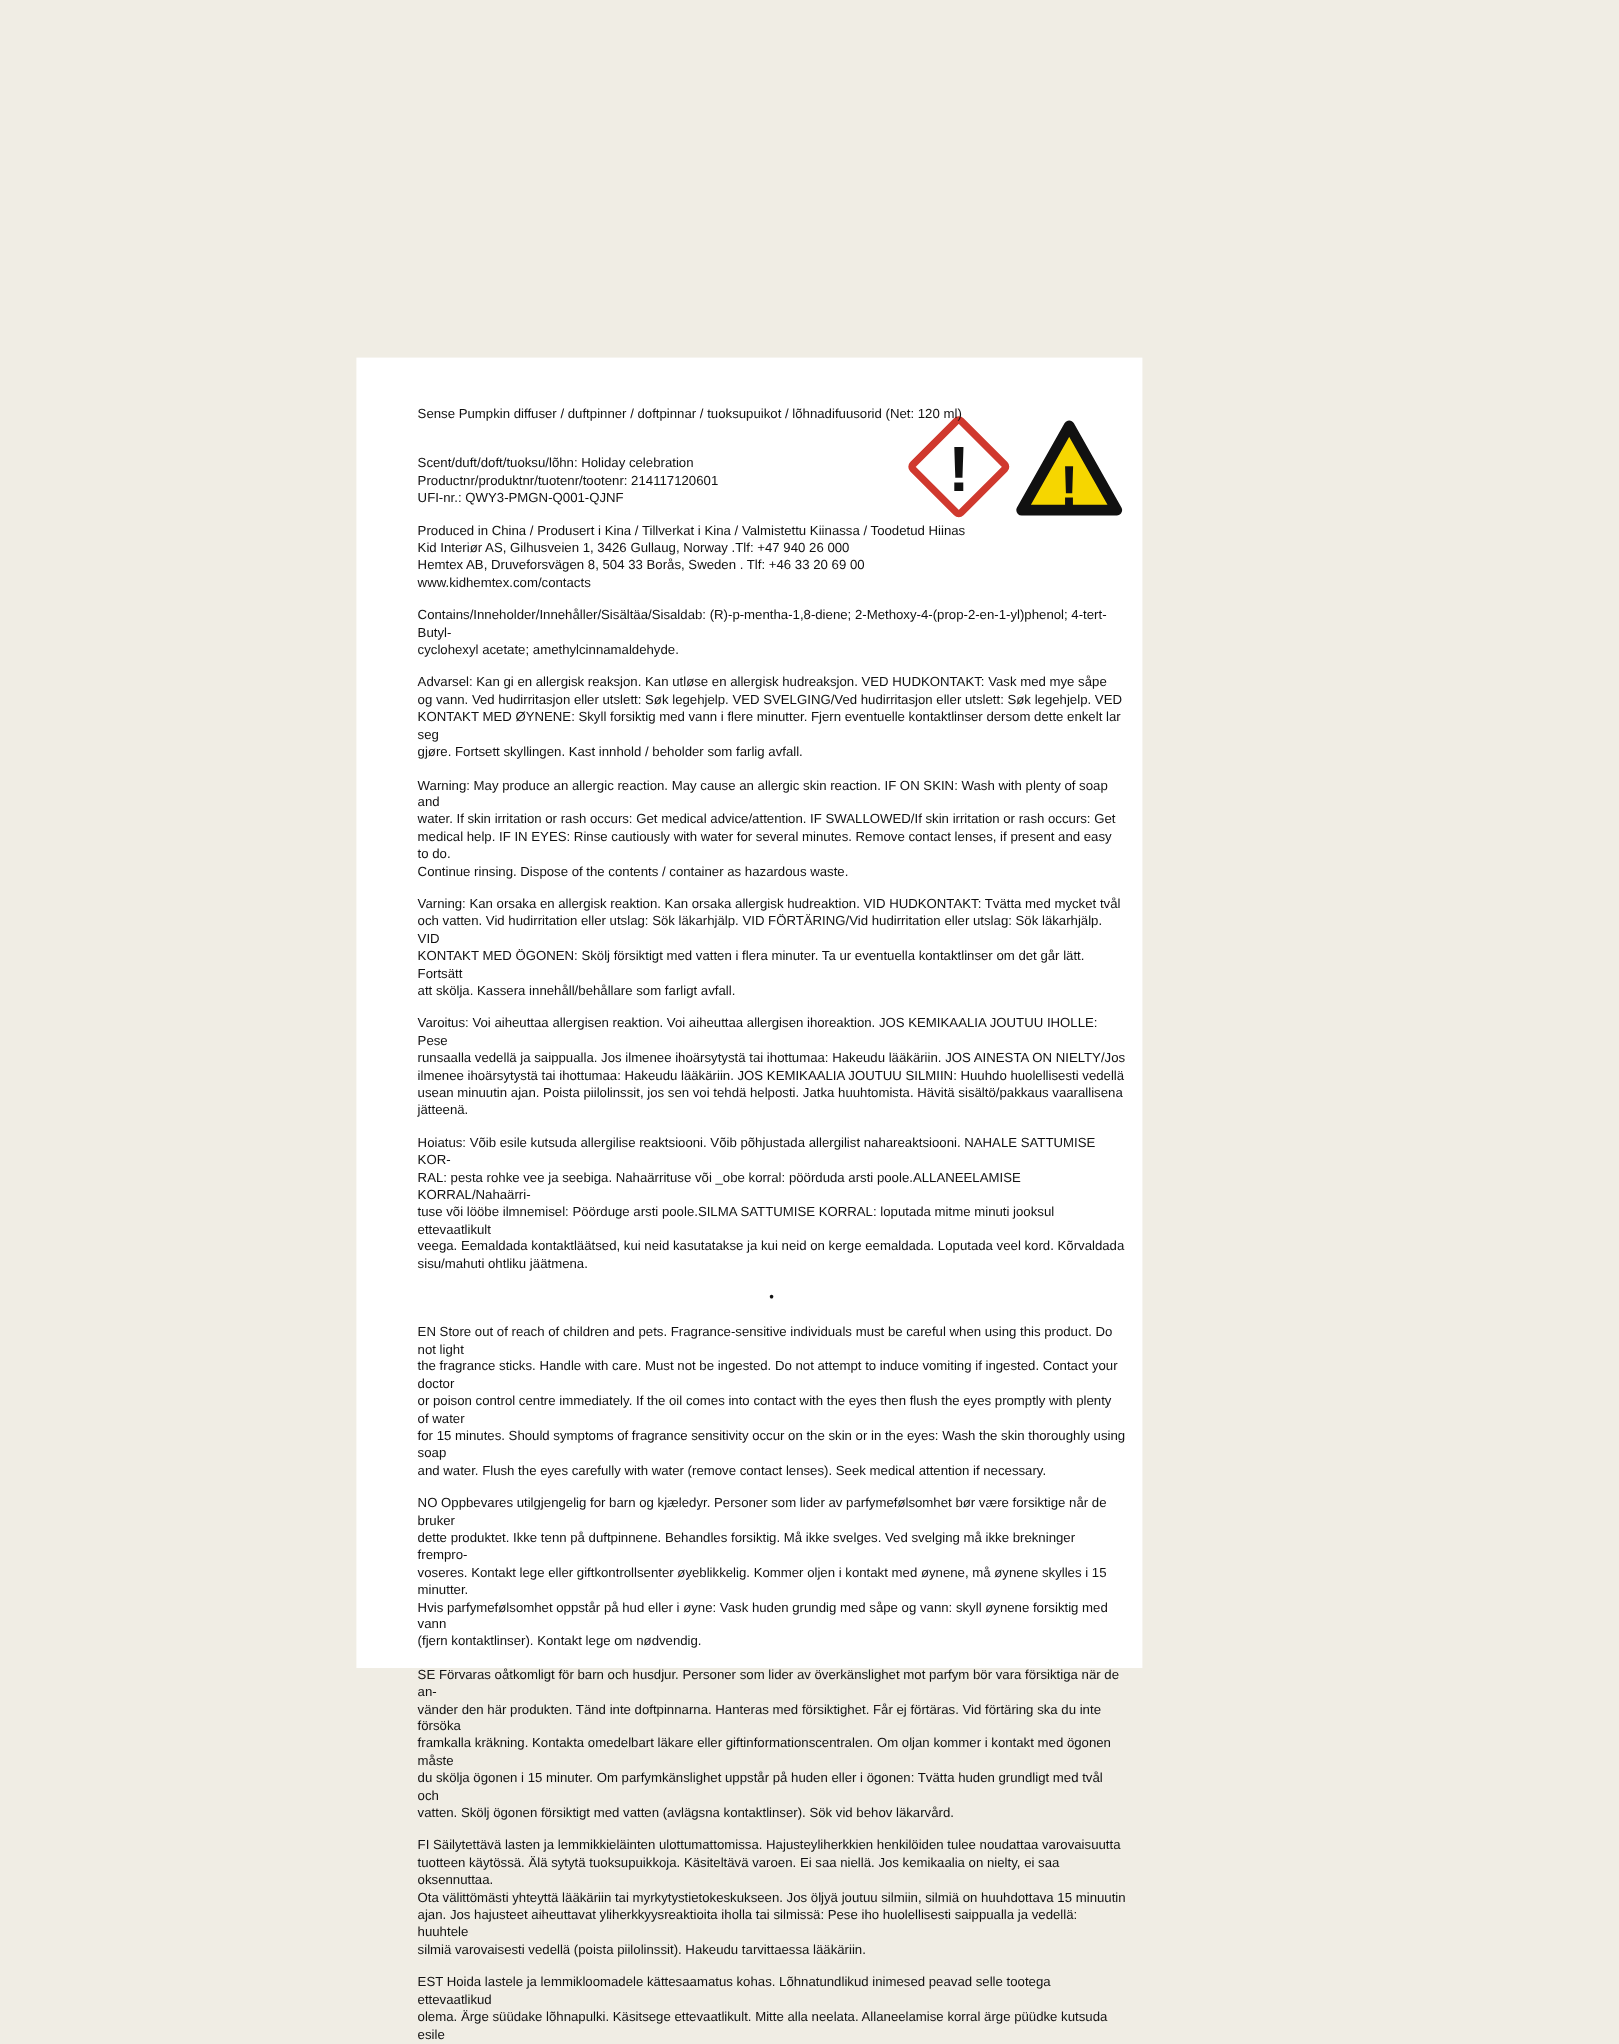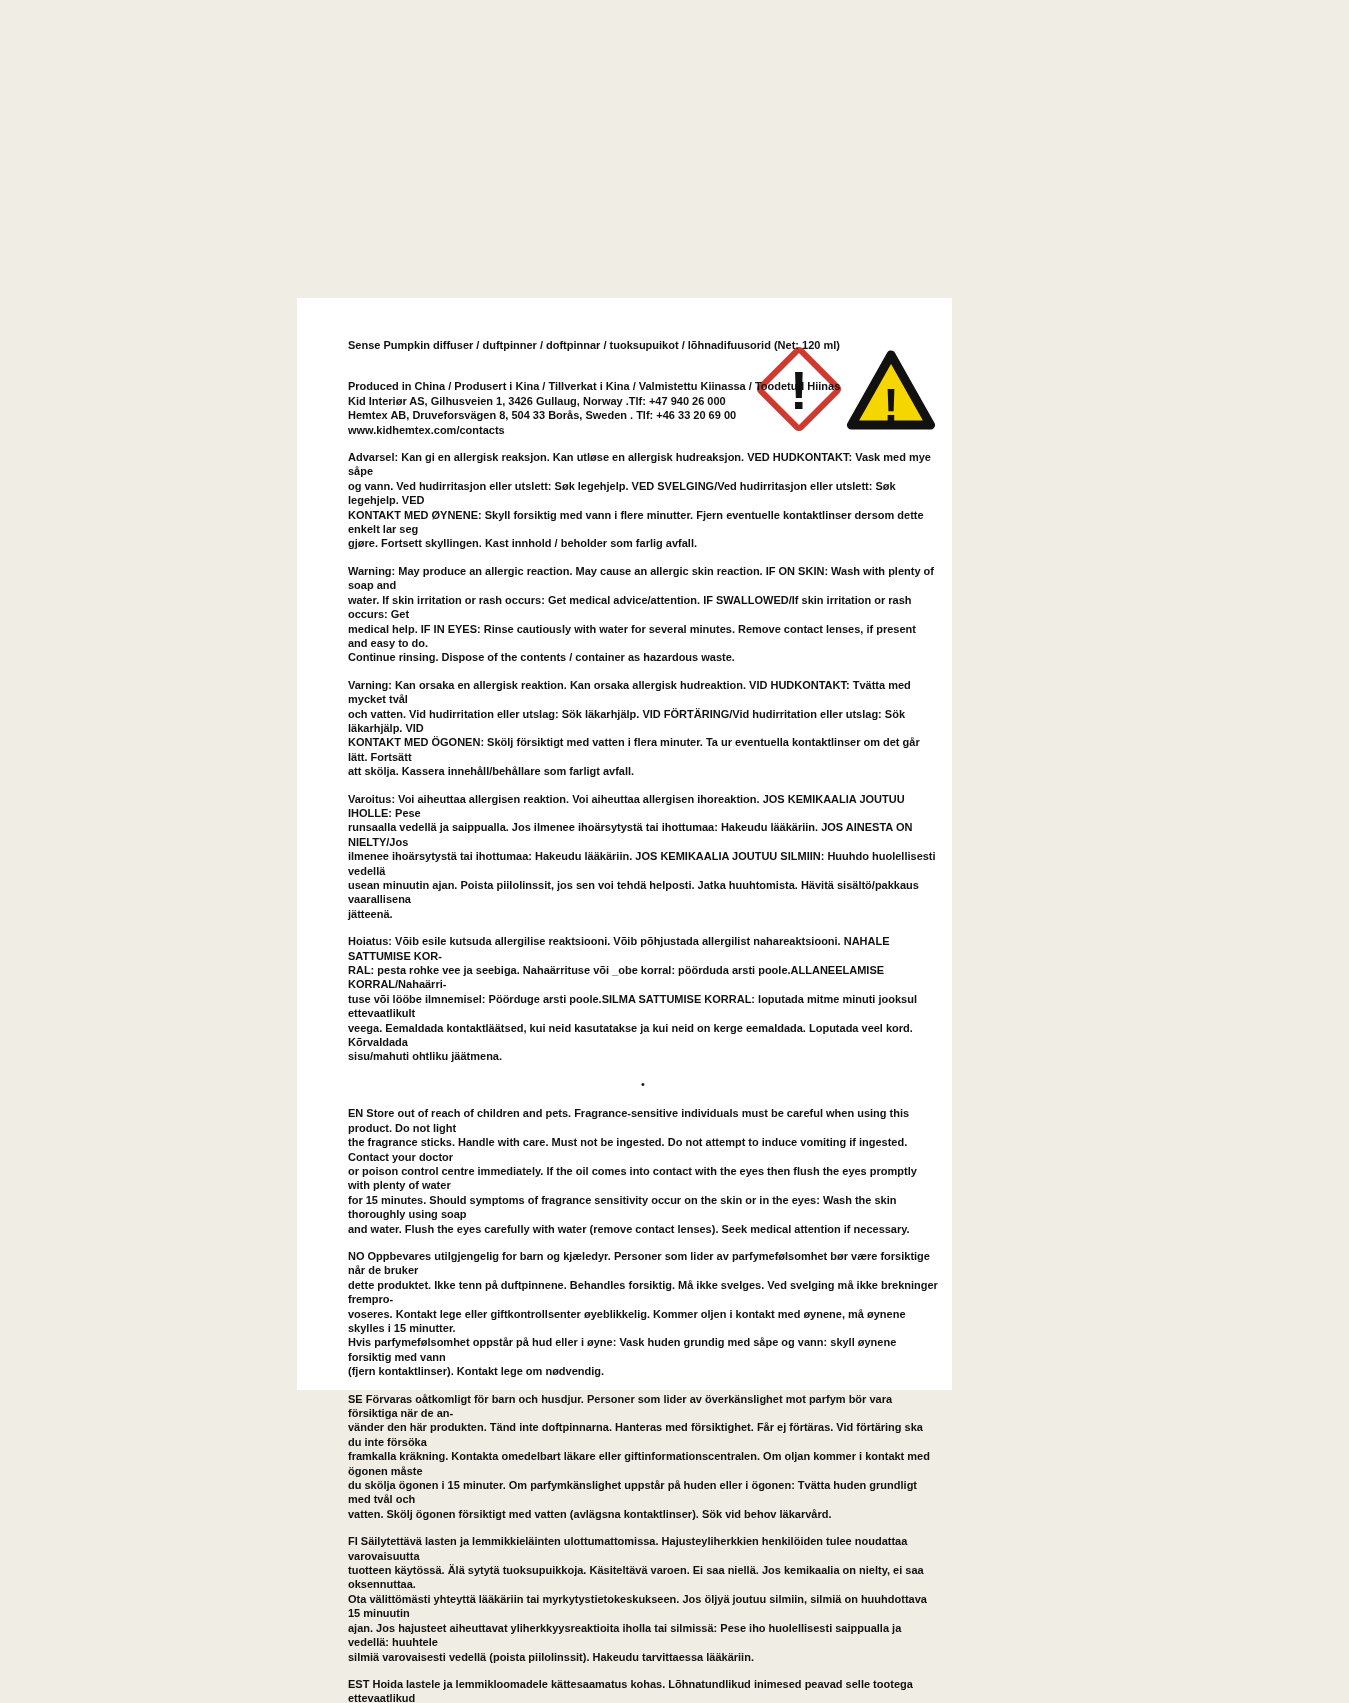--- a/index.html
+++ b/index.html
@@ -17,21 +17,21 @@
     background: #ffffff;
   }
   .content {
     position: absolute;
     left: 51px; top: 40px;
     width: 590px;
     color: #111;
     font-size: 11px;
     line-height: 14.4px;
   }
-  .para { white-space: pre-line; margin-bottom: 13px; font-weight: bold; }
+  .para { white-space: pre-line; margin-bottom: 13px; }
   .title-line { margin-bottom: 27px; }
   .bullet-line { text-align: center; margin: 2px 0 15px 0; font-size: 11px; }
   .pictograms {
     position: absolute;
     top: 48px; right: 16px;
     display: flex; align-items: flex-start; gap: 4px;
   }
   .picto-diamond { width: 86px; height: 86px; }
   .picto-triangle { width: 90px; height: 84px; margin-top: 2px; }
 </style>
@@ -48,26 +48,31 @@
       </svg>
       <svg class="picto-triangle" viewBox="0 0 100 92">
         <path d="M50 7 L94 85 L6 85 Z" fill="#f6d600" stroke="#111111" stroke-width="10" stroke-linejoin="round"></path>
         <text x="50" y="80" text-anchor="middle" font-family="Liberation Sans, sans-serif" font-size="52" font-weight="bold" fill="#111">!</text>
       </svg>
     </div>
 
     <div class="content">
       <div class="para title-line">Sense Pumpkin diffuser / duftpinner / doftpinnar / tuoksupuikot / lõhnadifuusorid (Net: 120 ml)</div>
 
+      <div class="para">Scent/duft/doft/tuoksu/lõhn: Holiday celebration
+Productnr/produktnr/tuotenr/tootenr: 214117120601
+UFI-nr.: QWY3-PMGN-Q001-QJNF</div>
 
       <div class="para">Produced in China / Produsert i Kina / Tillverkat i Kina / Valmistettu Kiinassa / Toodetud Hiinas
 Kid Interiør AS, Gilhusveien 1, 3426 Gullaug, Norway .Tlf: +47 940 26 000
 Hemtex AB, Druveforsvägen 8, 504 33 Borås, Sweden . Tlf: +46 33 20 69 00
 www.kidhemtex.com/contacts</div>
 
+      <div class="para">Contains/Inneholder/Innehåller/Sisältäa/Sisaldab: (R)-p-mentha-1,8-diene; 2-Methoxy-4-(prop-2-en-1-yl)phenol; 4-tert-Butyl-
+cyclohexyl acetate; amethylcinnamaldehyde.</div>
 
       <div class="para">Advarsel: Kan gi en allergisk reaksjon. Kan utløse en allergisk hudreaksjon. VED HUDKONTAKT: Vask med mye såpe
 og vann. Ved hudirritasjon eller utslett: Søk legehjelp. VED SVELGING/Ved hudirritasjon eller utslett: Søk legehjelp. VED
 KONTAKT MED ØYNENE: Skyll forsiktig med vann i flere minutter. Fjern eventuelle kontaktlinser dersom dette enkelt lar seg
 gjøre. Fortsett skyllingen. Kast innhold / beholder som farlig avfall.</div>
 
       <div class="para">Warning: May produce an allergic reaction. May cause an allergic skin reaction. IF ON SKIN: Wash with plenty of soap and
 water. If skin irritation or rash occurs: Get medical advice/attention. IF SWALLOWED/If skin irritation or rash occurs: Get
 medical help. IF IN EYES: Rinse cautiously with water for several minutes. Remove contact lenses, if present and easy to do.
 Continue rinsing. Dispose of the contents / container as hazardous waste.</div>

